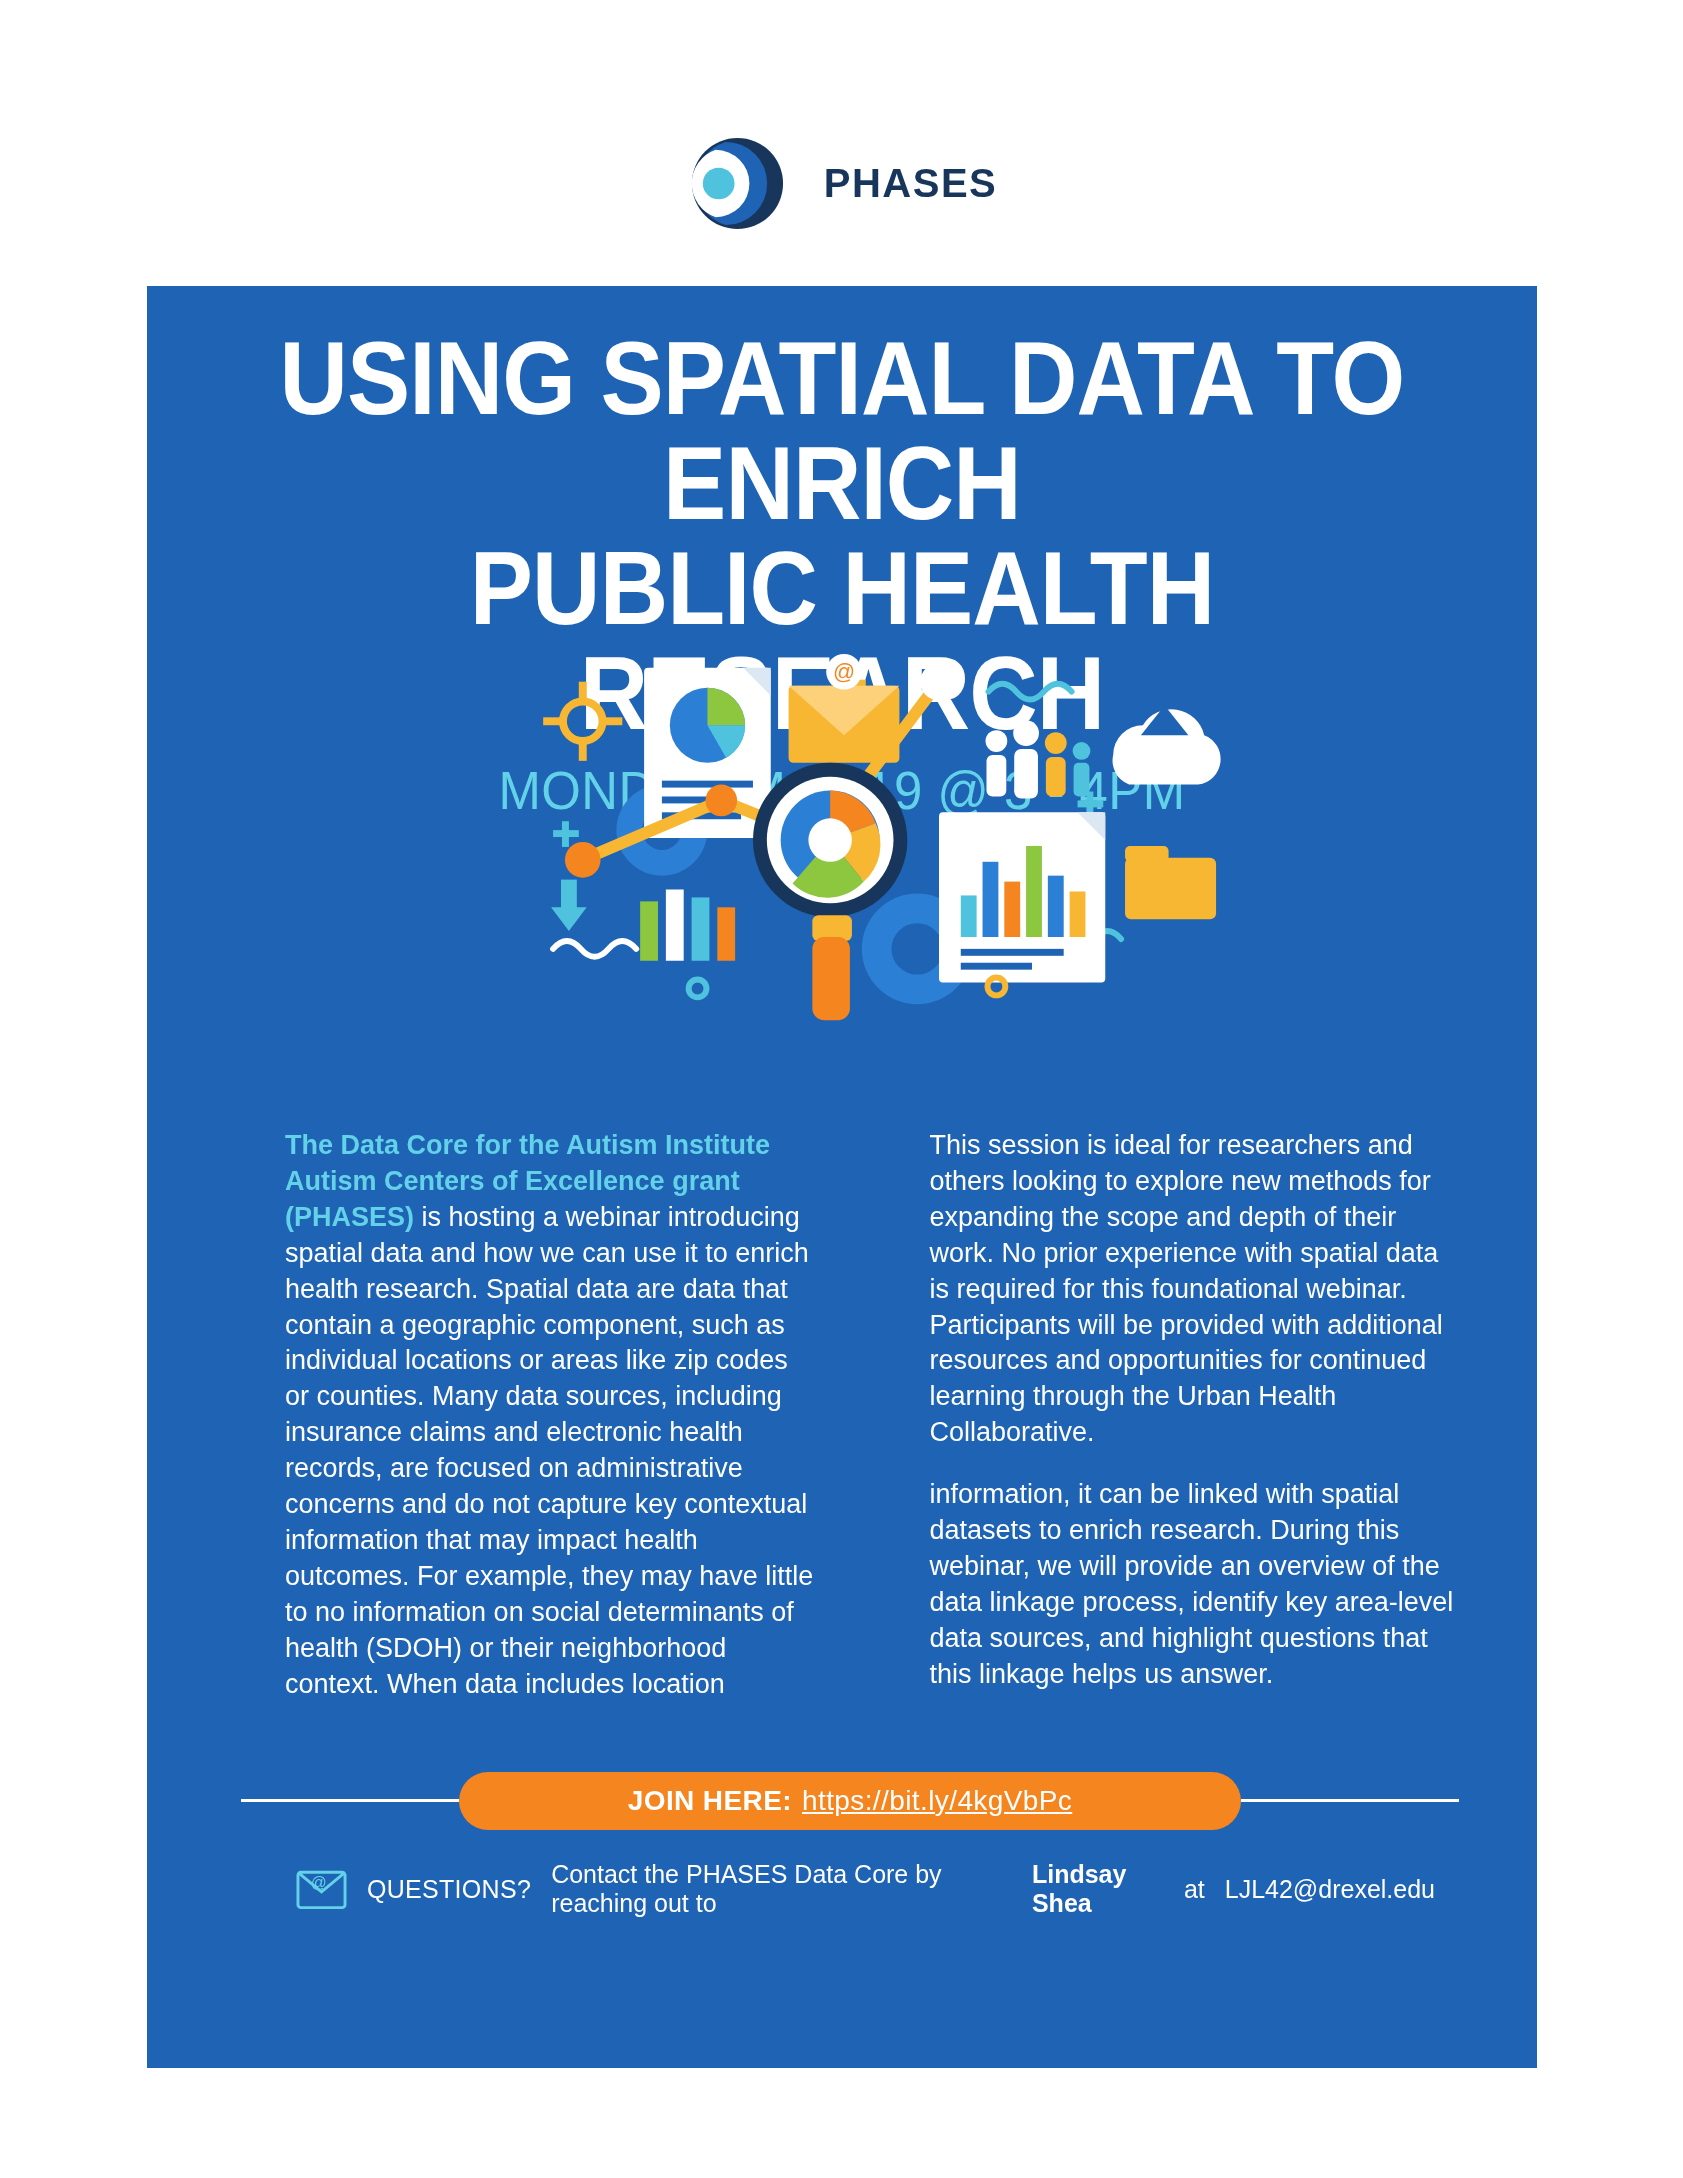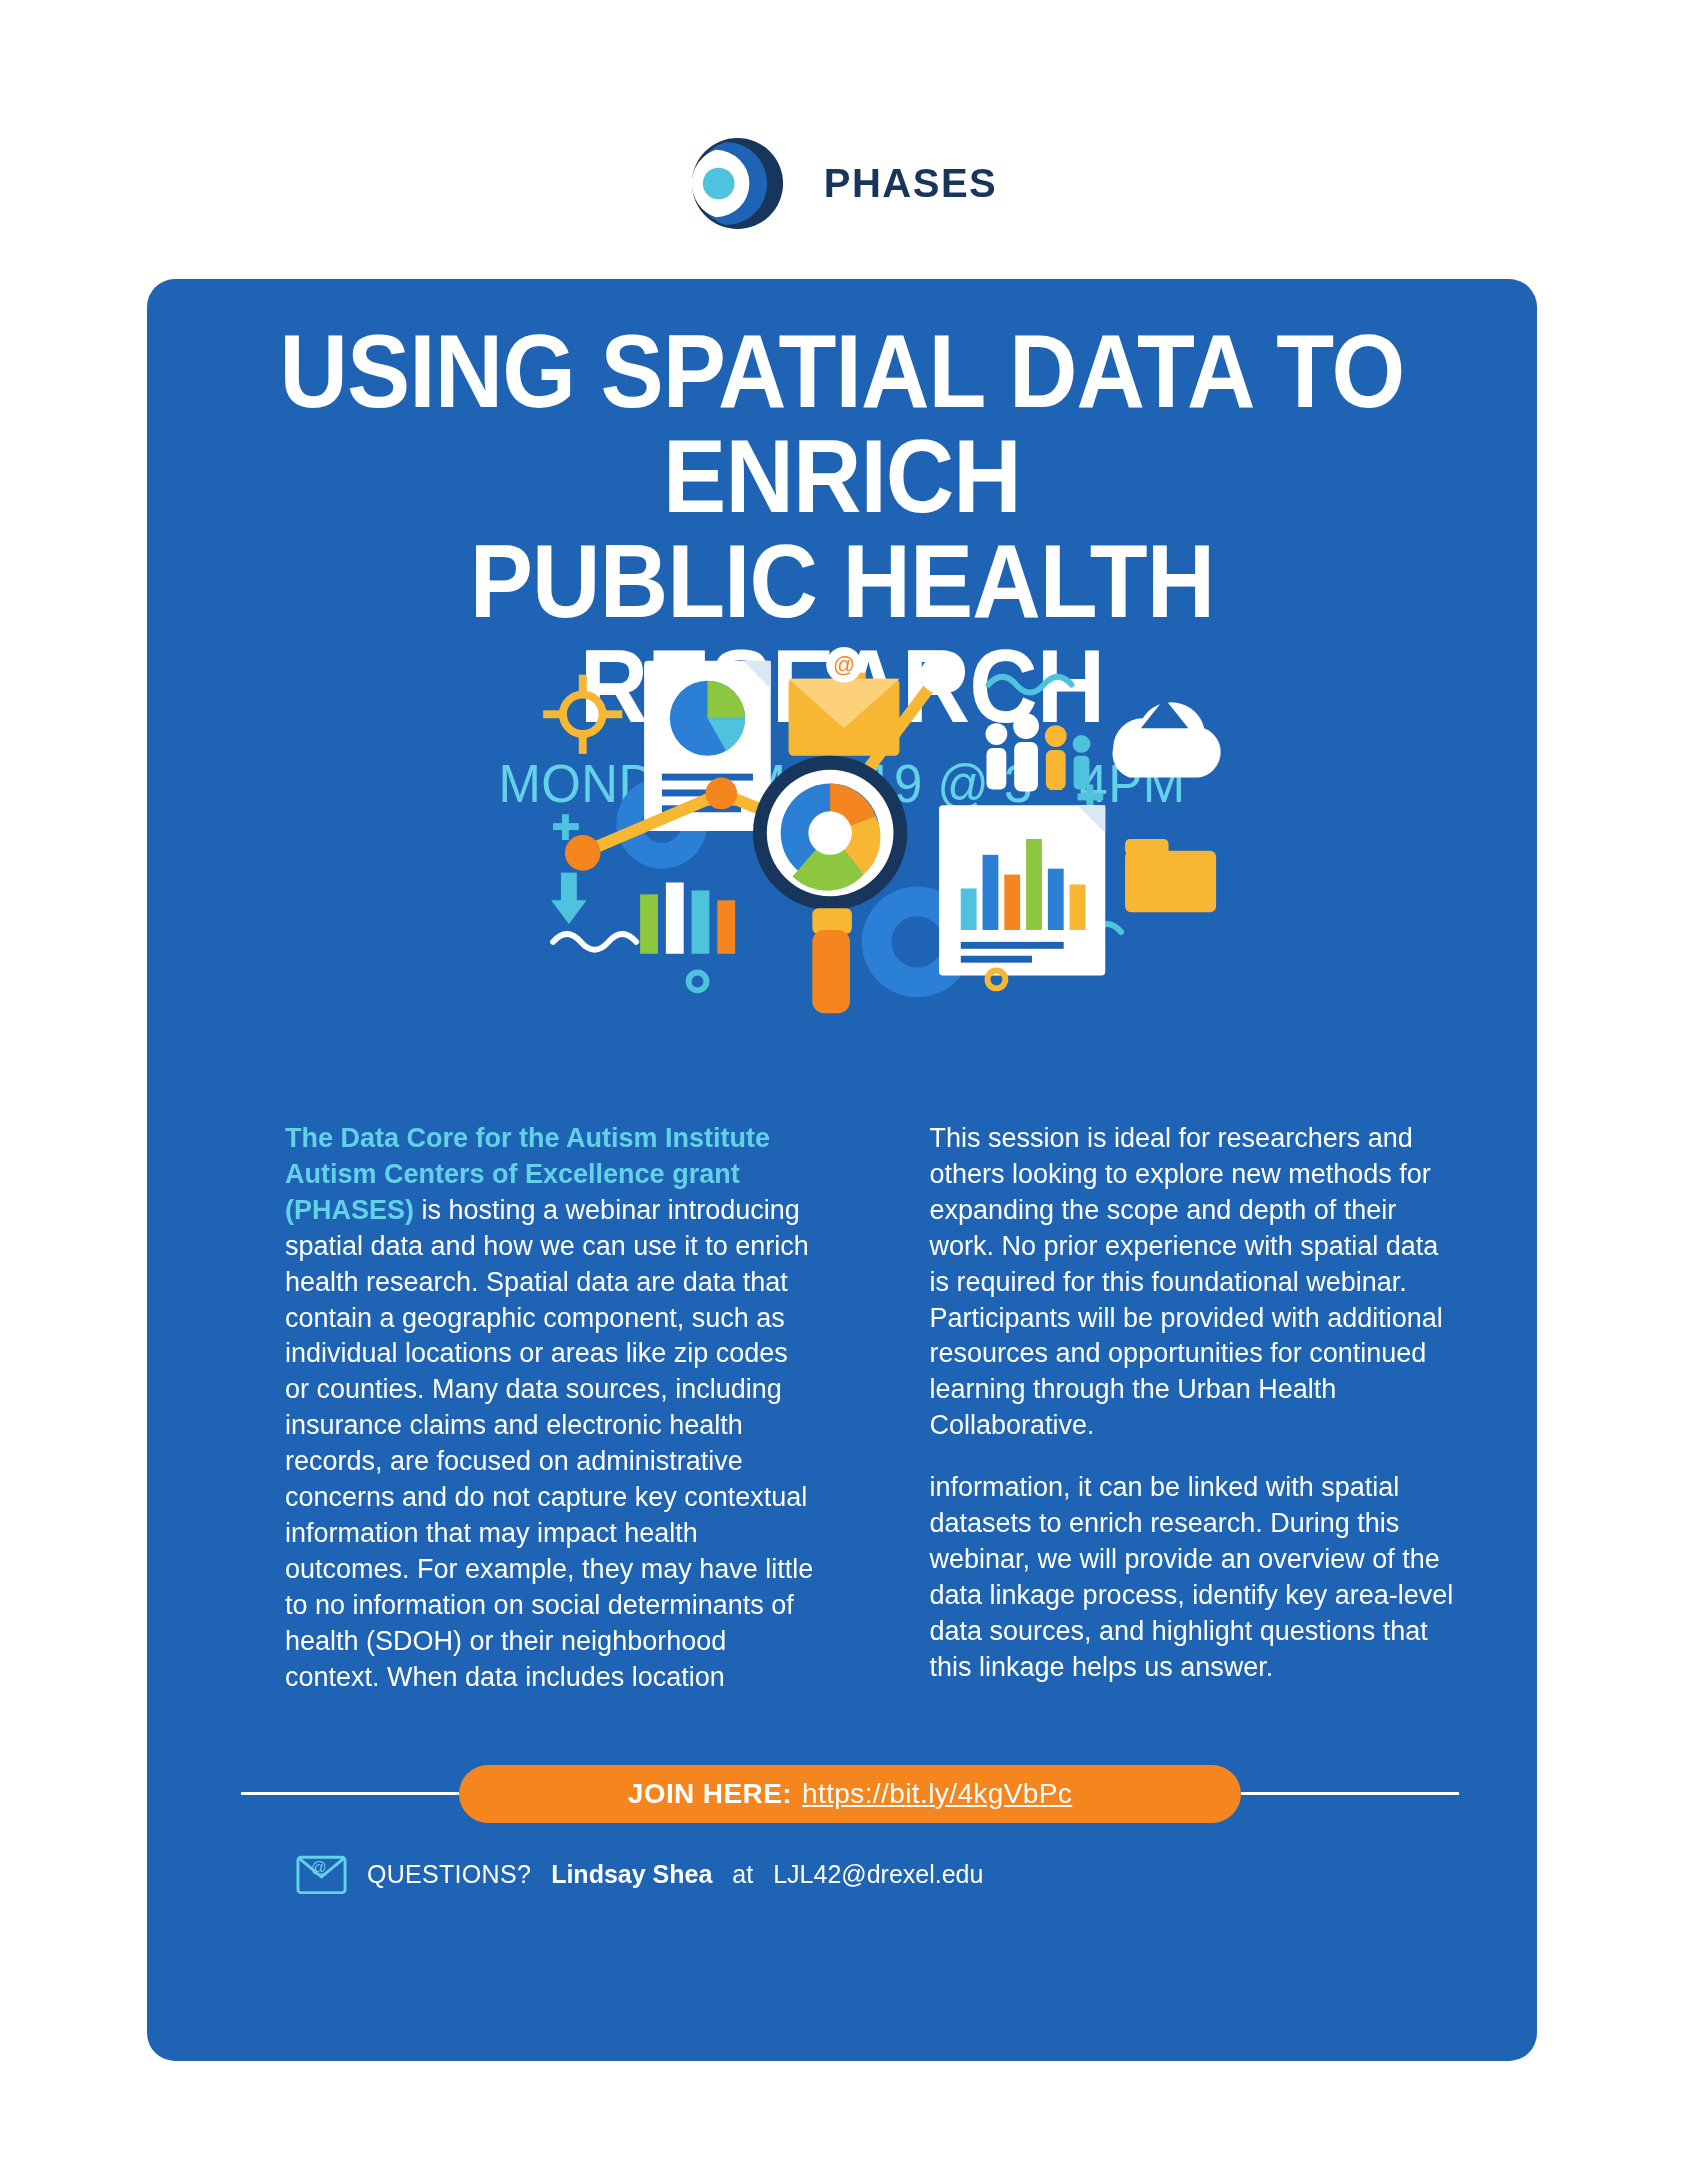--- a/index.html
+++ b/index.html
@@ -37,25 +37,24 @@
     font-weight: bold;
     letter-spacing: 1.5px;
     color: #18365c;
     font-family: "Liberation Sans", sans-serif;
   }
 
   
   .poster {
     position: absolute;
     left: 147px;
-    top: 279px;
+    top: 286px;
     width: 1390px;
     height: 1782px;
     background: #1e63b4;
-    border-radius: 28px;
   }
 
   
   .headline {
     position: absolute;
     left: 0;
     top: 40px;
     width: 1390px;
     text-align: center;
     color: #ffffff;
@@ -347,19 +346,20 @@
 
   <div class="questions">
     <span class="env-icon">
       <svg width="51" height="42" viewBox="0 0 52 42" aria-hidden="true">
         <rect x="2" y="4" width="48" height="36" rx="3" fill="none" stroke="#63d2e8" stroke-width="3"></rect>
         <polyline points="2,4 26,24 50,4" fill="none" stroke="#63d2e8" stroke-width="3"></polyline>
         <text x="15" y="20" font-size="16" fill="#63d2e8" font-family="Liberation Sans, sans-serif">@</text>
       </svg>
     </span>
     <span class="q-label">QUESTIONS?</span>
+    <span>Contact the PHASES Data Core by reaching out to</span>
     <span class="name">Lindsay Shea</span>
     <span>at</span>
     <span class="mail">LJL42@drexel.edu</span>
   </div>
 
 </div>
 
 
 </body></html>

